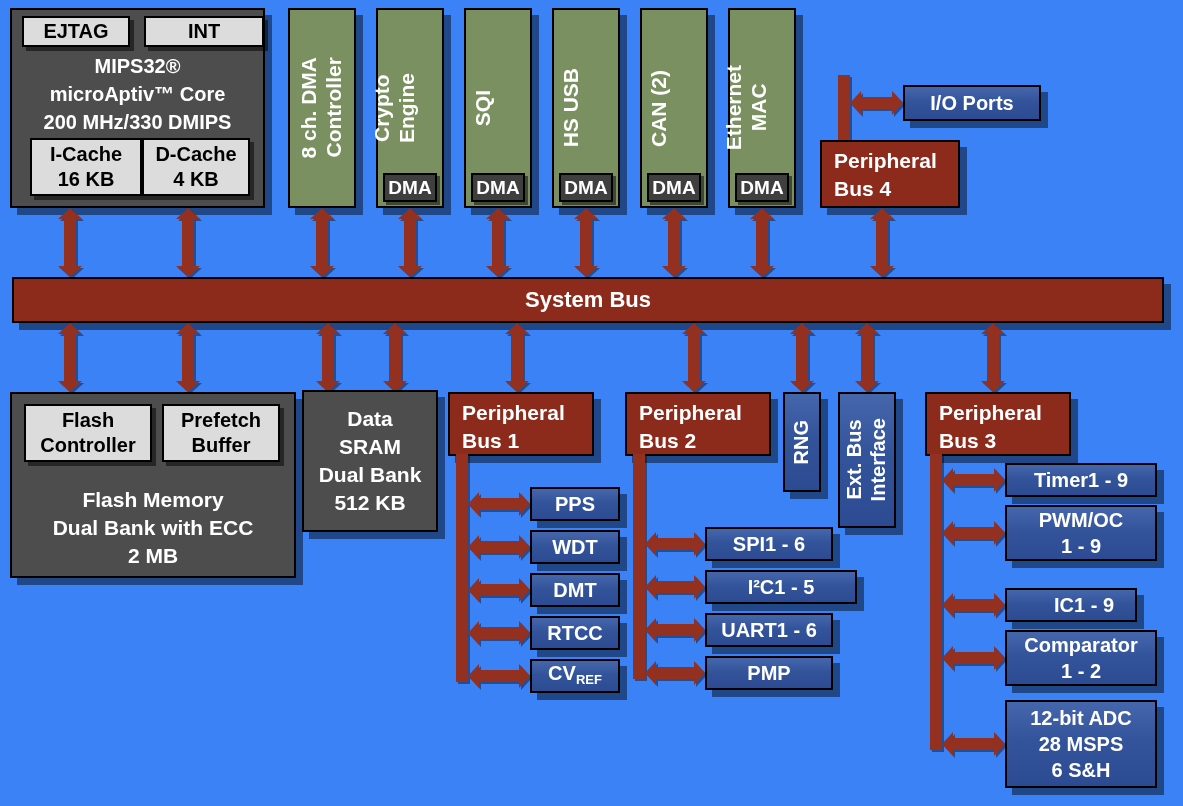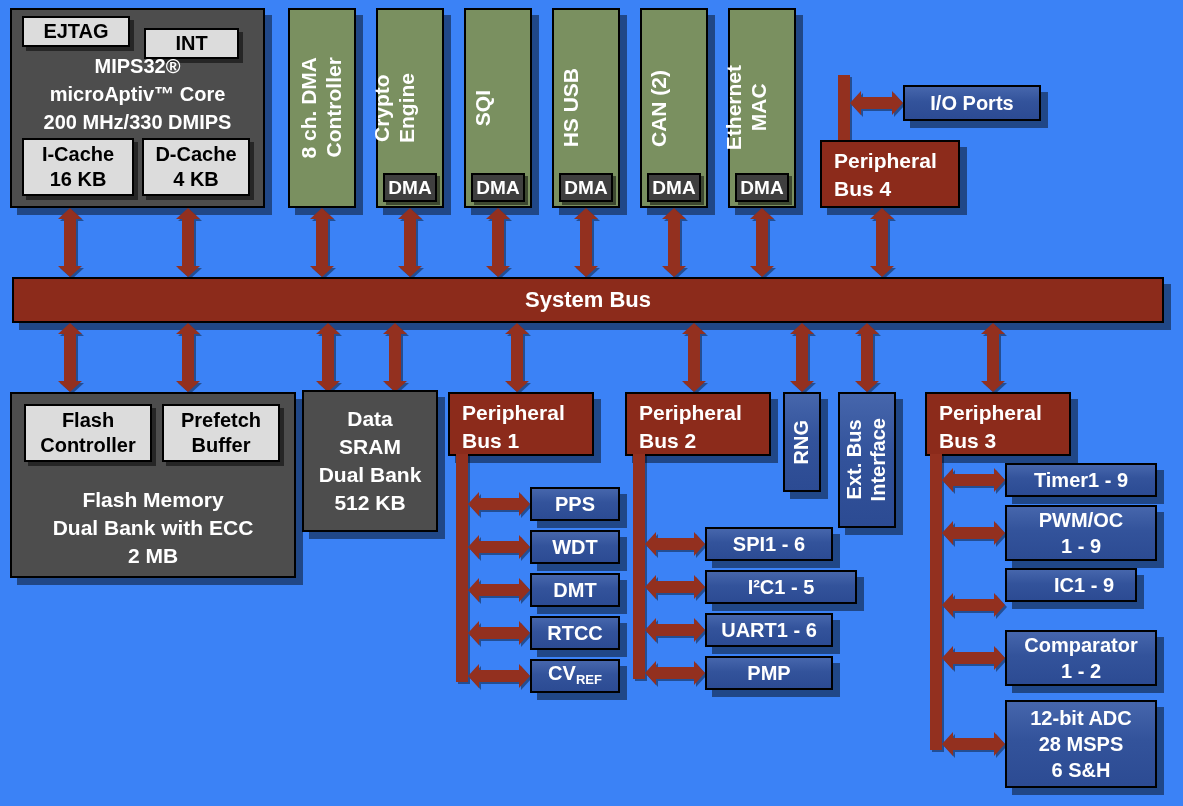--- a/index.html
+++ b/index.html
@@ -57,29 +57,29 @@
 </style>
 </head>
 <body>
 
 <div class="canvas">
 
   <div class="block dgray" style="left:10px;top:8px;width:255px;height:200px;">
     <div class="lgray" style="left:10px;top:6px;width:108px;height:31px;">
       <div>EJTAG</div>
     </div>
-    <div class="lgray" style="left:132px;top:18px;width:95px;height:31px;">
+    <div class="lgray" style="left:132px;top:6px;width:120px;height:31px;">
       <div>INT</div>
     </div>
     <div class="core-text">
       <div>MIPS32®</div>
       <div>microAptiv™ Core</div>
       <div>200 MHz/330 DMIPS</div>
     </div>
-    <div class="lgray" style="left:10px;top:128px;width:112px;height:58px;">
+    <div class="lgray" style="left:18px;top:128px;width:112px;height:58px;">
       <div>I-Cache</div>
       <div>16 KB</div>
     </div>
     <div class="lgray" style="left:130px;top:128px;width:108px;height:58px;">
       <div>D-Cache</div>
       <div>4 KB</div>
     </div>
   </div>
 
   <div class="block green" style="left:288px;top:8px;width:68px;height:200px;">
@@ -274,21 +274,21 @@
   <div class="harrow" style="left:953px;top:652px;width:41px;"></div>
   <div class="harrow" style="left:953px;top:738px;width:41px;"></div>
 
   <div class="block blue center item" style="left:1005px;top:463px;width:152px;height:34px;">
     <span>Timer1 - 9</span>
   </div>
   <div class="block blue center col item" style="left:1005px;top:505px;width:152px;height:56px;">
     <div>PWM/OC</div>
     <div>1 - 9</div>
   </div>
-  <div class="block blue center item" style="left:1005px;top:568px;width:132px;height:34px;padding-left:26px;">
+  <div class="block blue center item" style="left:1005px;top:588px;width:132px;height:34px;padding-left:26px;">
     <span>IC1 - 9</span>
   </div>
   <div class="block blue center col item" style="left:1005px;top:630px;width:152px;height:56px;">
     <div>Comparator</div>
     <div>1 - 2</div>
   </div>
   <div class="block blue center col item" style="left:1005px;top:700px;width:152px;height:88px;">
     <div>12-bit ADC</div>
     <div>28 MSPS</div>
     <div>6 S&amp;H</div>

